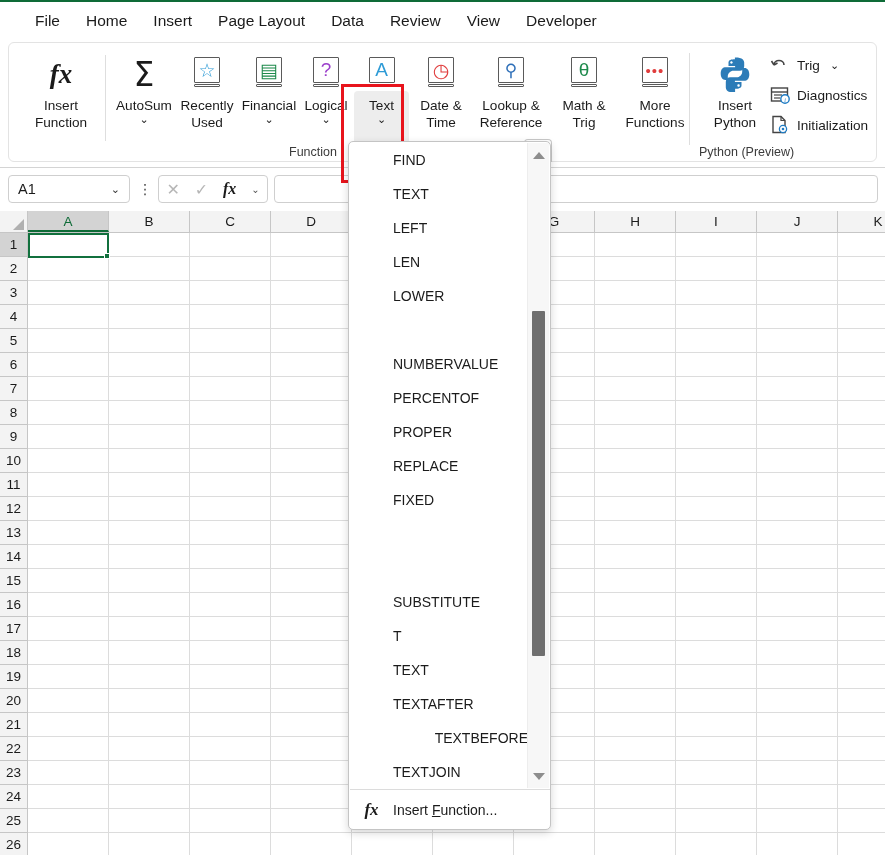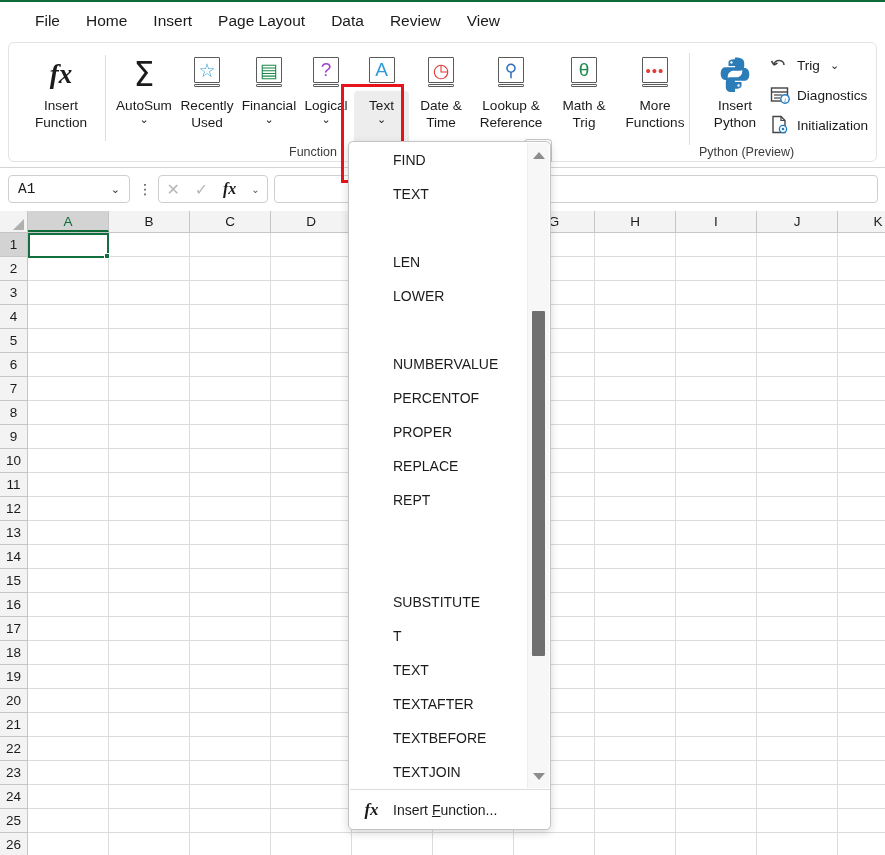--- a/index.html
+++ b/index.html
@@ -200,21 +200,21 @@
   #namebox {
     position: absolute; left: 8px; top: 6px;
     width: 122px; height: 28px;
     background: #fff;
     border: 1px solid #cfcfcf;
     border-radius: 4px;
     display: flex; align-items: center;
     box-sizing: border-box;
   }
   #namebox .nbtext {
-    font-size: 14.5px; color: #1b1b1b; margin-left: 9px; flex: 1; font-family: Liberation Mono, monospace;
+    font-size: 14.5px; color: #1b1b1b; margin-left: 9px; flex: 1;
   }
   #namebox .nbcaret { font-size: 11px; color: #333; margin-right: 9px; }
   #dotsbtn {
     position: absolute; left: 138px; top: 10px;
     width: 14px; height: 20px;
     display: flex; align-items: center; justify-content: center;
     font-size: 14px; color: #444;
   }
   #fxgroup {
     position: absolute; left: 158px; top: 6px;
@@ -434,20 +434,21 @@
 
   <div id="tabbar">
     <div id="tabstrip">
         <div class="tab">File</div>
         <div class="tab">Home</div>
         <div class="tab">Insert</div>
         <div class="tab">Page Layout</div>
         <div class="tab">Data</div>
         <div class="tab">Review</div>
         <div class="tab">View</div>
+        <div class="tab">Developer</div>
       </div>
   </div>
 
   <div id="ribbon">
     <div id="ribbon-inner">
 
       <div class="grp" style="left:0px; width:665px;">
 
         <div class="bigbtn" style="left:14px; width:76px;">
           <div class="ico">
@@ -979,32 +980,33 @@
         <div class="cell" style="left: 810px; top: 600px; width: 81px;"></div>
         <div id="selbox"></div>
       <div id="selhandle"></div>
     </div>
   </div>
 
   <div id="dropdown">
     <div id="menuitems">
         <div class="menuitem" style="top: 0px;">FIND</div>
         <div class="menuitem" style="top: 34px;">TEXT</div>
+        <div class="menuitem" style="top: 68px;">LEFT</div>
         <div class="menuitem" style="top: 102px;">LEN</div>
         <div class="menuitem" style="top: 136px;">LOWER</div>
         <div class="menuitem" style="top: 204px;">NUMBERVALUE</div>
         <div class="menuitem" style="top: 238px;">PERCENTOF</div>
         <div class="menuitem" style="top: 272px;">PROPER</div>
         <div class="menuitem" style="top: 306px;">REPLACE</div>
-        <div class="menuitem" style="top: 340px;">REPT</div>
+        <div class="menuitem" style="top: 340px;">FIXED</div>
         <div class="menuitem" style="top: 442px;">SUBSTITUTE</div>
         <div class="menuitem" style="top: 476px;">T</div>
         <div class="menuitem" style="top: 510px;">TEXT</div>
         <div class="menuitem" style="top: 544px;">TEXTAFTER</div>
-        <div class="menuitem" style="top: 578px;">TEXTBEFORE</div>
+        <div class="menuitem" style="top: 578px; text-align: right;">TEXTBEFORE</div>
         <div class="menuitem" style="top: 612px;">TEXTJOIN</div>
       </div>
     <div id="mscroll">
       <div class="sbtn sup">
         <div class="tri-up"></div>
       </div>
       <div id="mthumb"></div>
       <div class="sbtn sdn">
         <div class="tri-dn"></div>
       </div>

